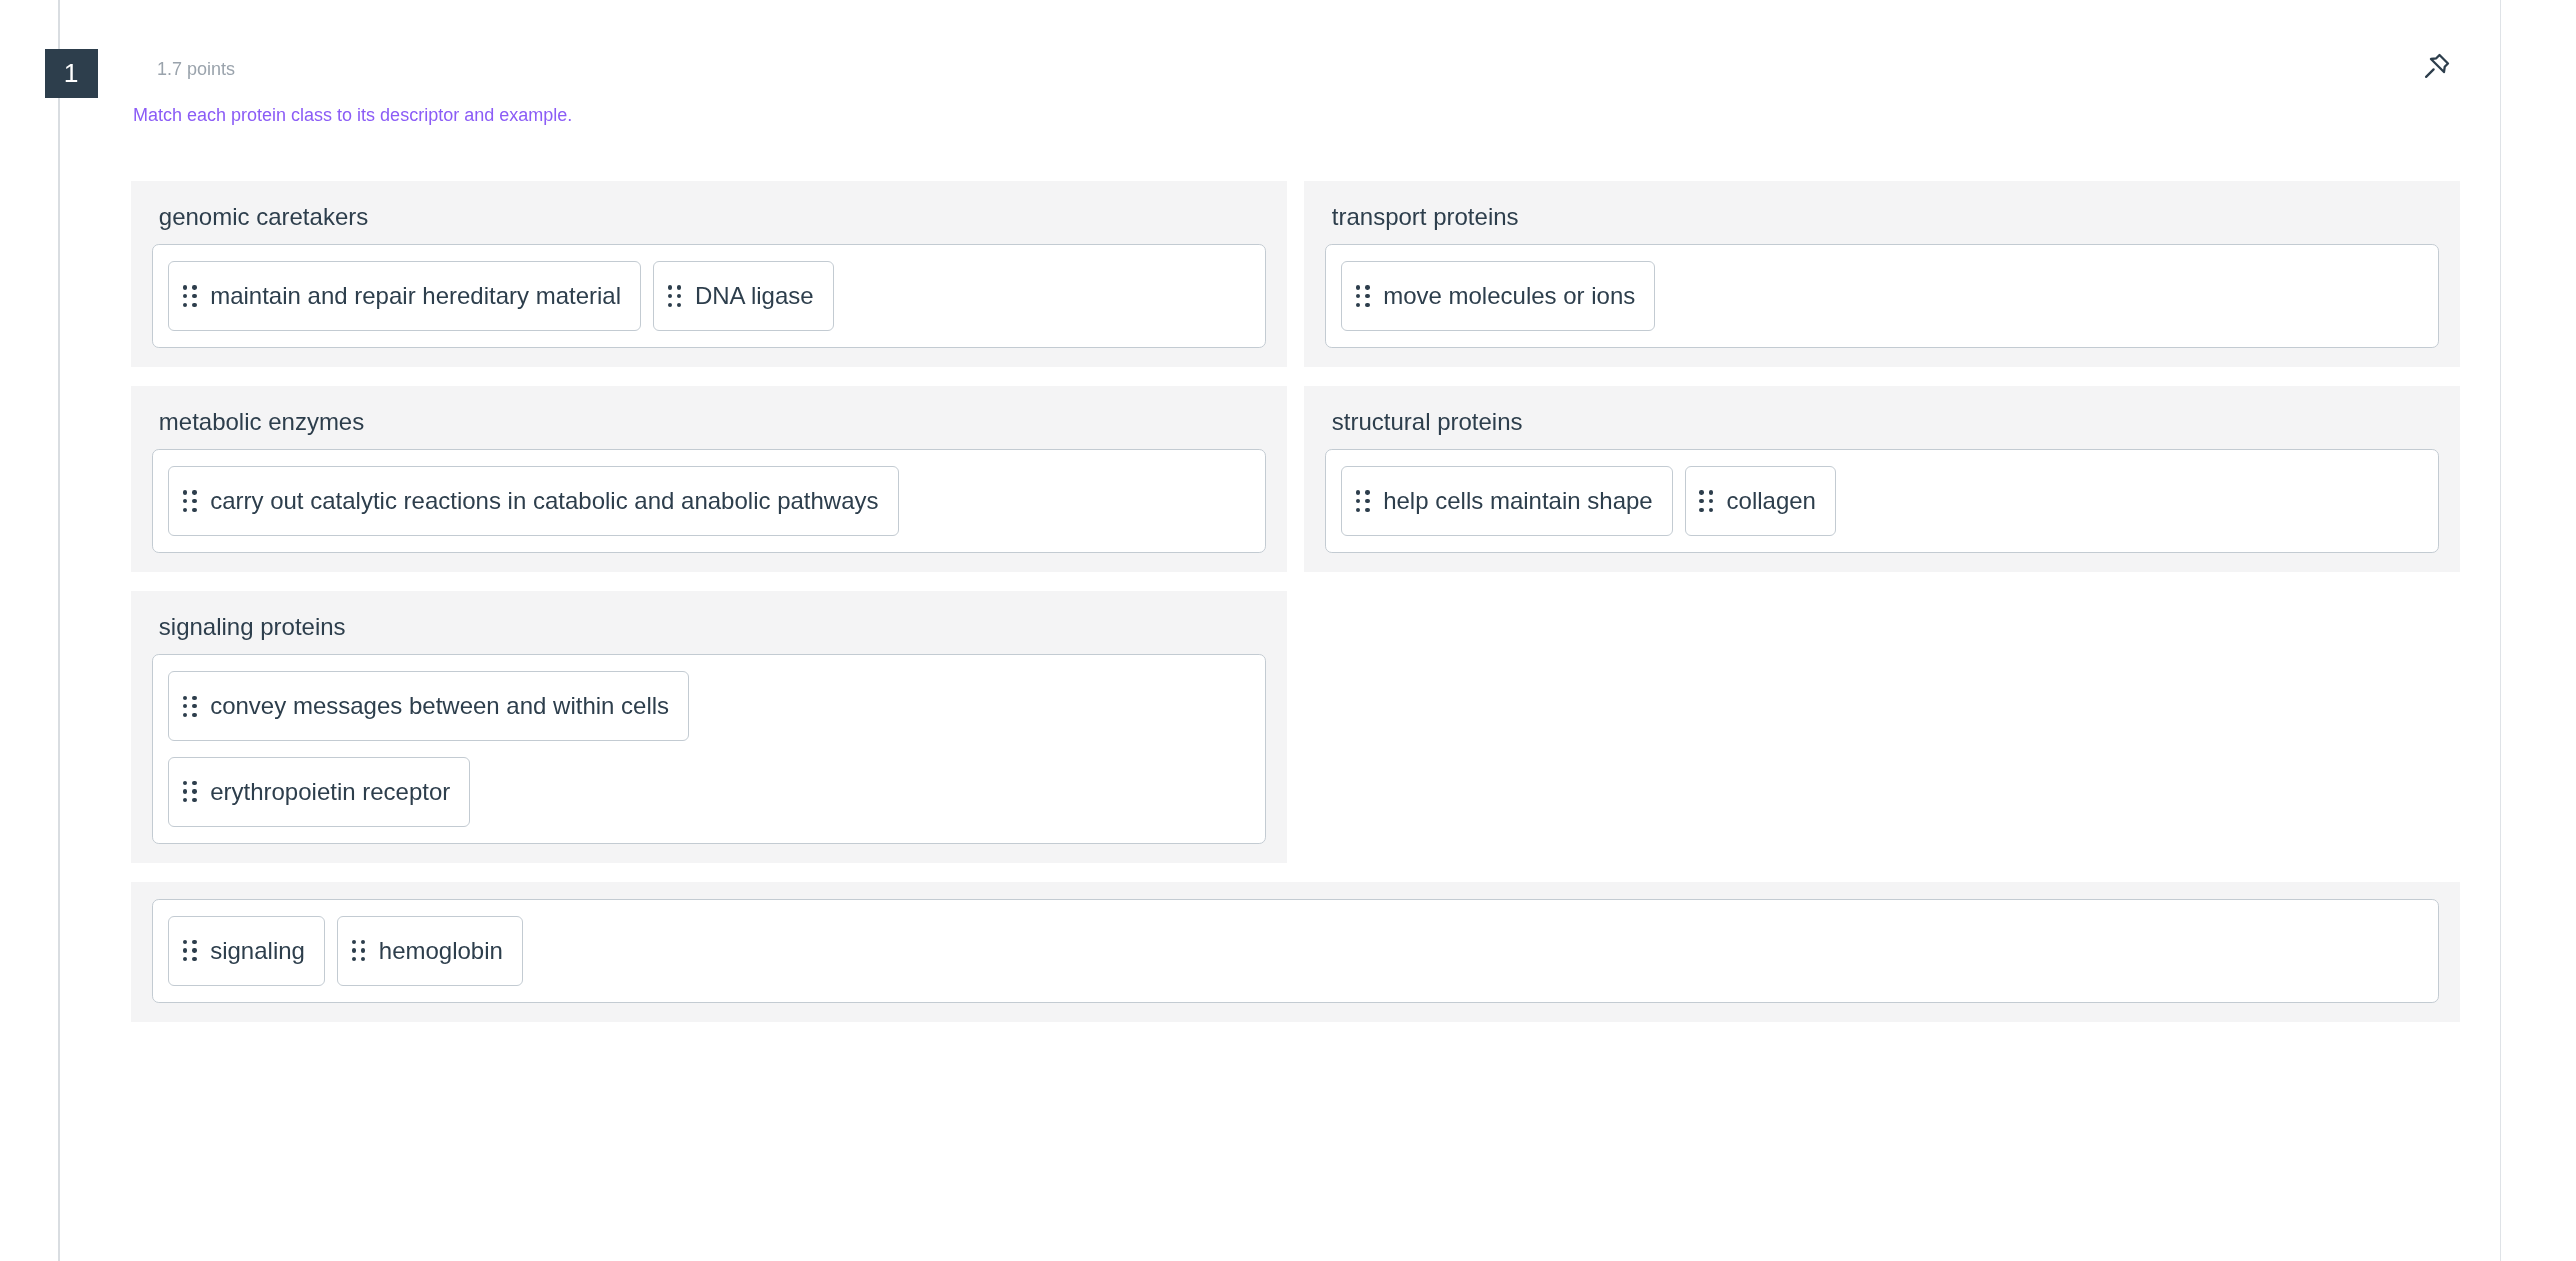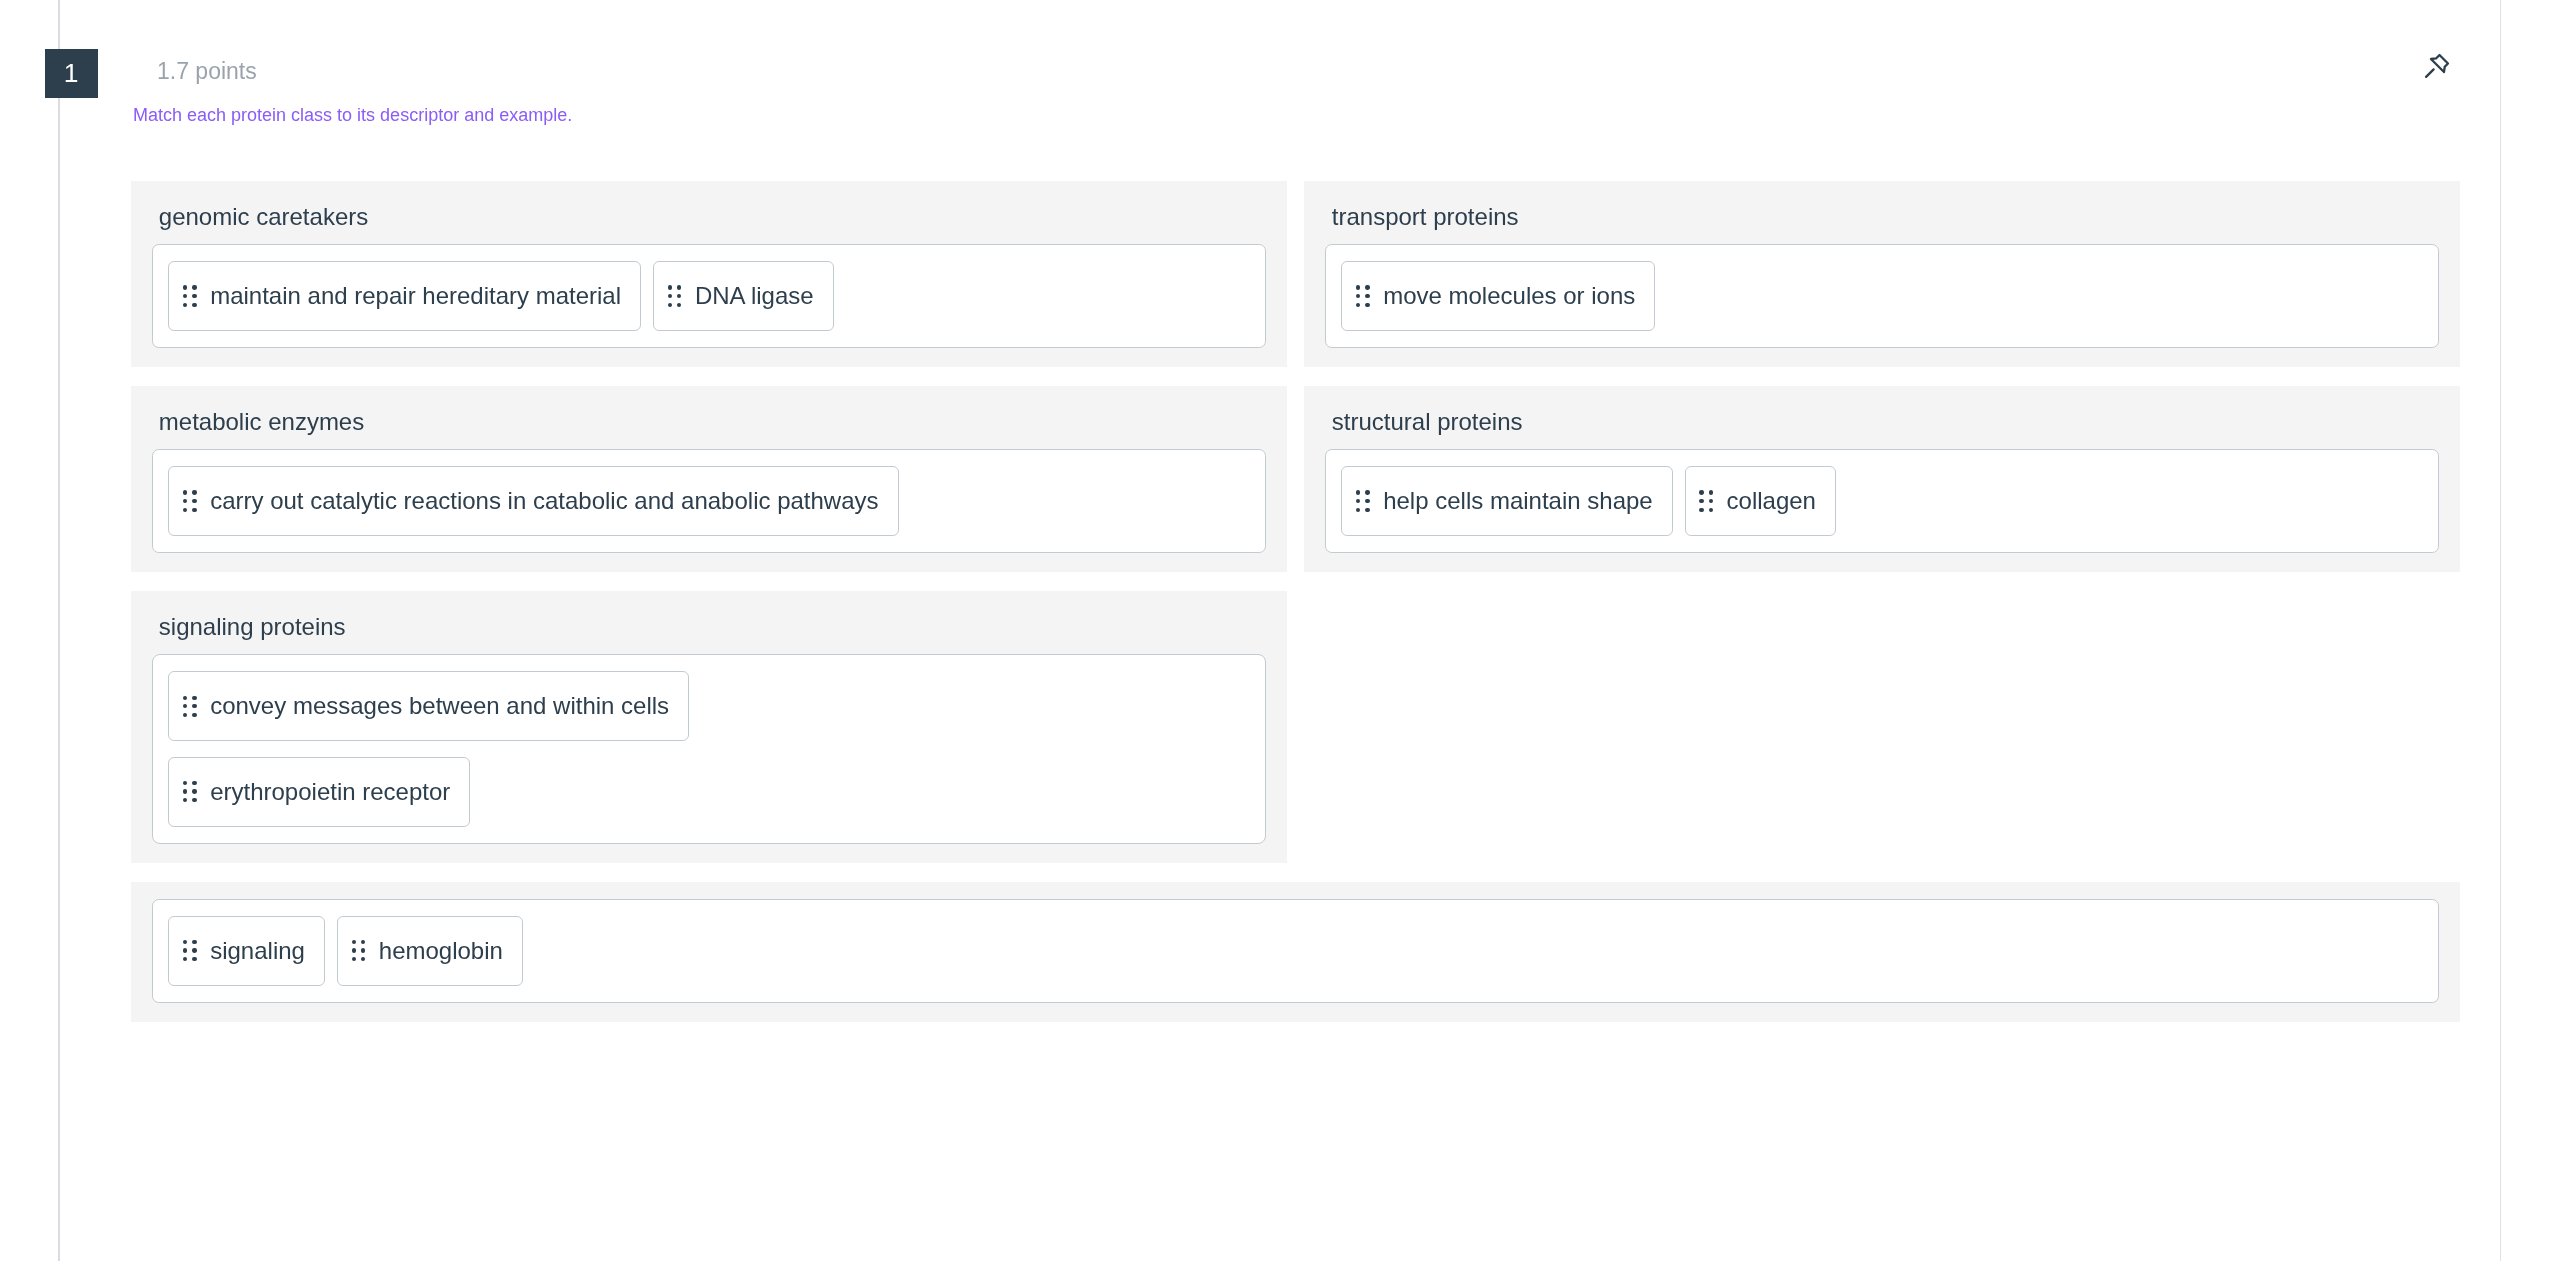--- a/index.html
+++ b/index.html
@@ -31,21 +31,21 @@
     width:53px;height:49px;
     background:#2d3e4c;
     color:#ffffff;
     font-size:26.4px;
     display:flex;align-items:center;justify-content:center;
     letter-spacing:0.4px;
   }
   .q-points{
     position:absolute;
     left:97px; top:60px;
-    font-size:23px;
+    font-size:18px;
     color:#9aa3ac;
     line-height:1;
     text-align:right;
   }
   .q-pin{
     position:absolute;
     right:44px; top:47px;
     width:39px;height:39px;
     display:flex;align-items:center;justify-content:center;
     cursor:pointer;
@@ -89,21 +89,21 @@
     border:1.7px solid #c3cbd2;
     border-radius:6.8px;
     box-sizing:border-box;
     padding:16px 15.3px;
     min-height:82px;
     display:flex;
     flex-wrap:wrap;
     gap:12px;
     align-content:flex-start;
   }
-  .dropzone.stacked{flex-direction:column;flex-wrap:nowrap;align-items:flex-start;gap:15.3px;border-radius:8px;}
+  .dropzone.stacked{flex-direction:column;flex-wrap:nowrap;align-items:flex-start;gap:15.3px;}
 
   
   .chip{
     background:#ffffff;
     border:1.7px solid #c3cbd2;
     border-radius:6px;
     box-sizing:border-box;
     height:70px;
     padding:0 19px 0 13.6px;
     display:inline-flex;

